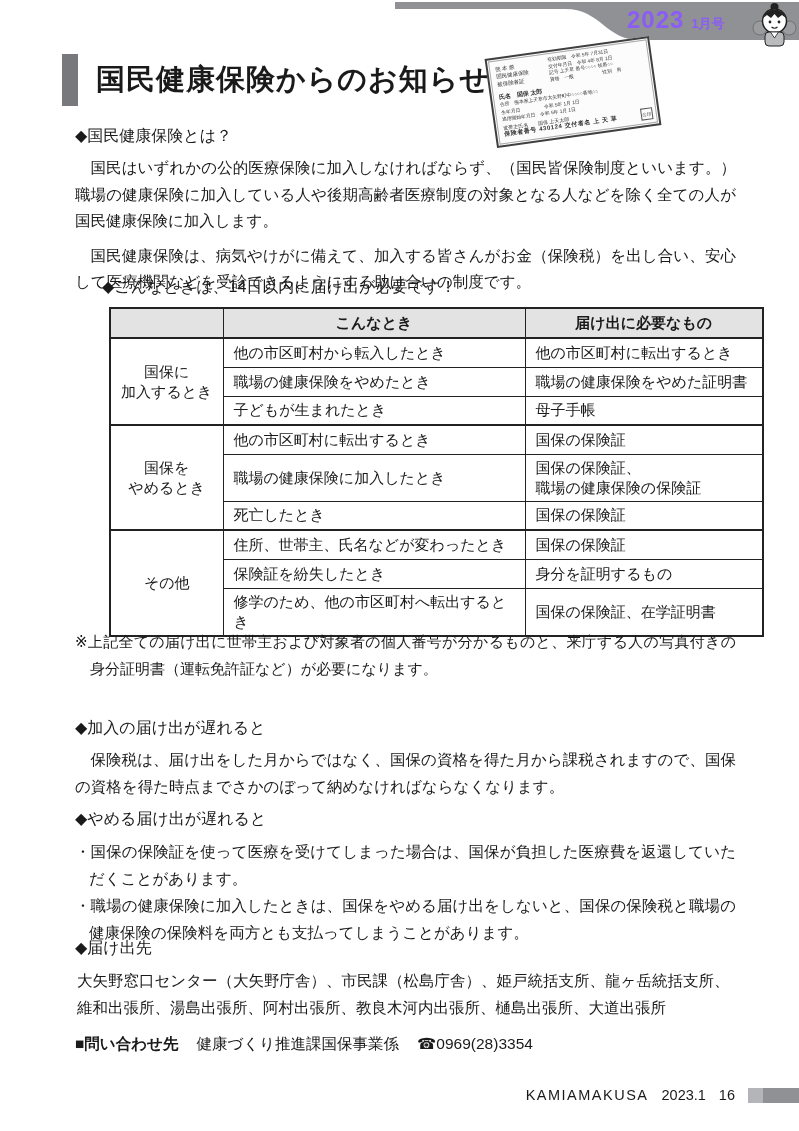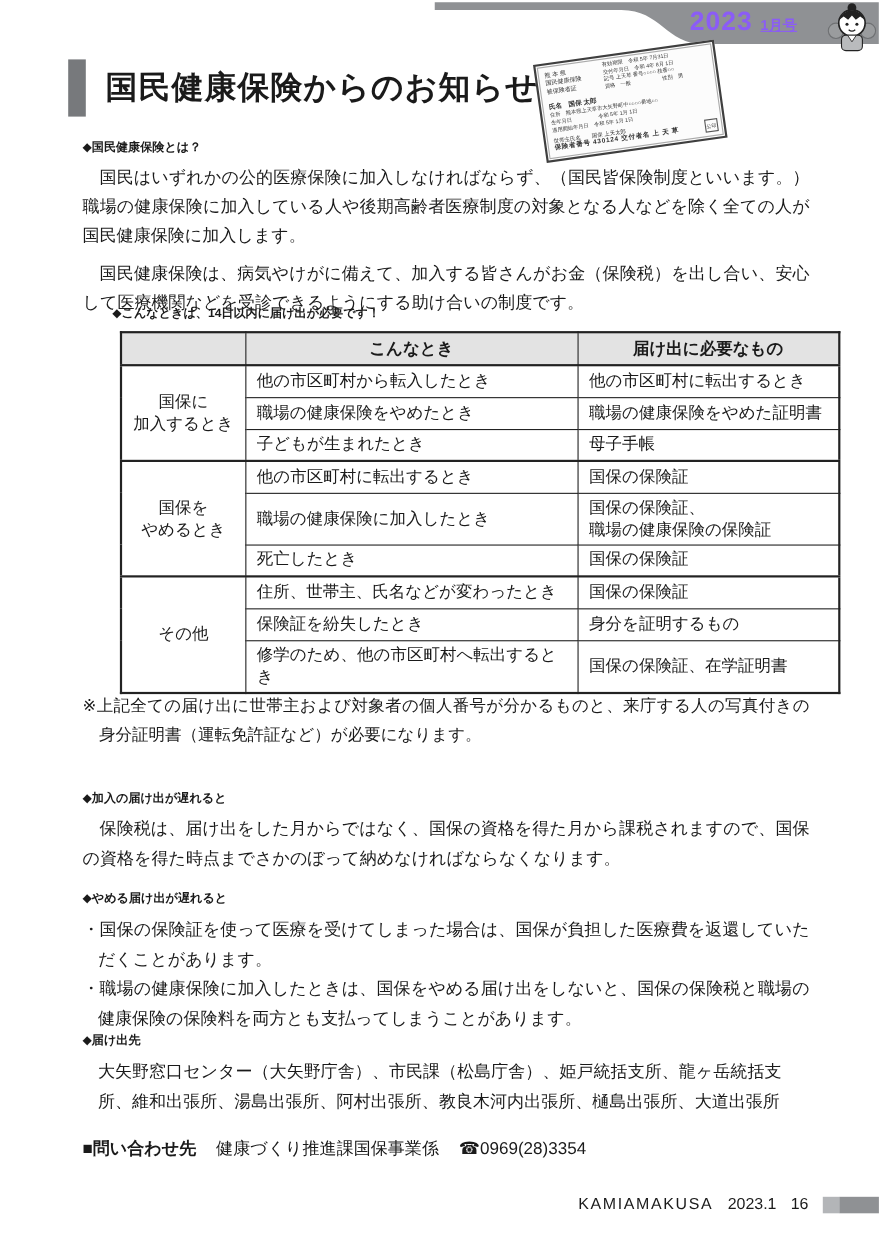--- a/index.html
+++ b/index.html
@@ -8,21 +8,21 @@
     position:relative; width:799px; height:1131px; background:#ffffff;
     font-family:"Liberation Sans","DejaVu Sans",sans-serif; color:#1a1a1a;
     overflow:hidden;
   }
 
   
   .issue-band { position:absolute; left:395px; top:0; width:404px; height:50px; }
   .issue-band svg.band-shape { position:absolute; left:0; top:0; }
   .issue-text { position:absolute; left:232px; top:6px; color:#8b5cf6; display:flex; align-items:baseline; gap:7px; }
   .issue-year { font-size:24px; font-weight:bold; letter-spacing:1px; }
-  .issue-month { font-size:13px; font-weight:bold;text-decoration:underline; }
+  .issue-month { font-size:13px; font-weight:bold; }
   .mascot { position:absolute; right:1px; top:1px; }
 
   
   .title-block { position:absolute; left:62px; top:54px; display:flex; align-items:center; }
   .title-bar { width:16px; height:52px; background:#77797c; }
   .page-title { margin:0 0 0 18px; font-size:29px; font-weight:bold; letter-spacing:1px; white-space:nowrap; }
 
   
   .insurance-card {
     position:absolute; left:490px; top:47px; width:166px; height:90px;
@@ -37,21 +37,21 @@
   .card-dates    { left:5px;  top:48px; font-size:4.8px; line-height:1.5; }
   .card-house    { left:5px;  top:64px; font-size:5px; }
   .card-number   { left:5px;  bottom:4px; font-size:6px; font-weight:bold; letter-spacing:0.6px; }
   .card-stamp {
     right:3px; bottom:3px; width:12px; height:12px; border:1px solid #555;
     font-size:4.5px; display:flex; align-items:center; justify-content:center; text-align:center;
   }
 
   
   .sec { position:absolute; left:75px; width:661px; }
-  .sec-heading { margin:0; font-size:11px; font-weight:bold; }
+  .sec-heading { margin:0; font-size:16px; font-weight:normal; }
   .body-p { margin:8px 0 0 0; font-size:15.5px; line-height:26.5px; text-indent:1em;
             text-align:justify; text-justify:inter-character; }
 
   .sec-about   { top:126px; }
   .sec-notify  { top:277px;margin-left:27px; }
   .sec-note    { top:628px; }
   .sec-latejoin{ top:718px; }
   .sec-latequit{ top:809px; }
   .sec-where   { top:938px; }
 
@@ -71,21 +71,21 @@
 
   
   .note-first  { margin:0; padding-left:1em; text-indent:-1em; font-size:15px; line-height:27px; text-align:justify; text-justify:inter-character; }
   .note-second { margin:0; padding-left:1em; font-size:15px; line-height:27px; }
 
   
   .bullet { margin:0; padding-left:14px; text-indent:-14px; font-size:15.5px; line-height:27px;
             text-align:justify; text-justify:inter-character; }
   .sec-latequit .bullet:first-of-type { margin-top:8px; }
 
-  .where-body { margin:8px 0 0 14px; font-size:15.5px; line-height:27px; }
+  .where-body { margin:8px 0 0 2px; font-size:15.5px; line-height:27px; }
 
   
   .contact { position:absolute; left:75px; top:1034px; display:flex; align-items:baseline; gap:18px; font-size:15.5px; }
   .contact-label { font-weight:bold; }
 
   
   .footer { position:absolute; top:1087px; right:64px; display:flex; gap:13px; align-items:flex-end; font-size:14.5px; color:#1a1a1a; }
   .footer-mag { letter-spacing:1.5px; }
   .footer-bar { position:absolute; top:1088px; right:0; width:51px; height:15px; display:flex; }
   .footer-bar-light { width:15px; background:#b3b5b8; }

